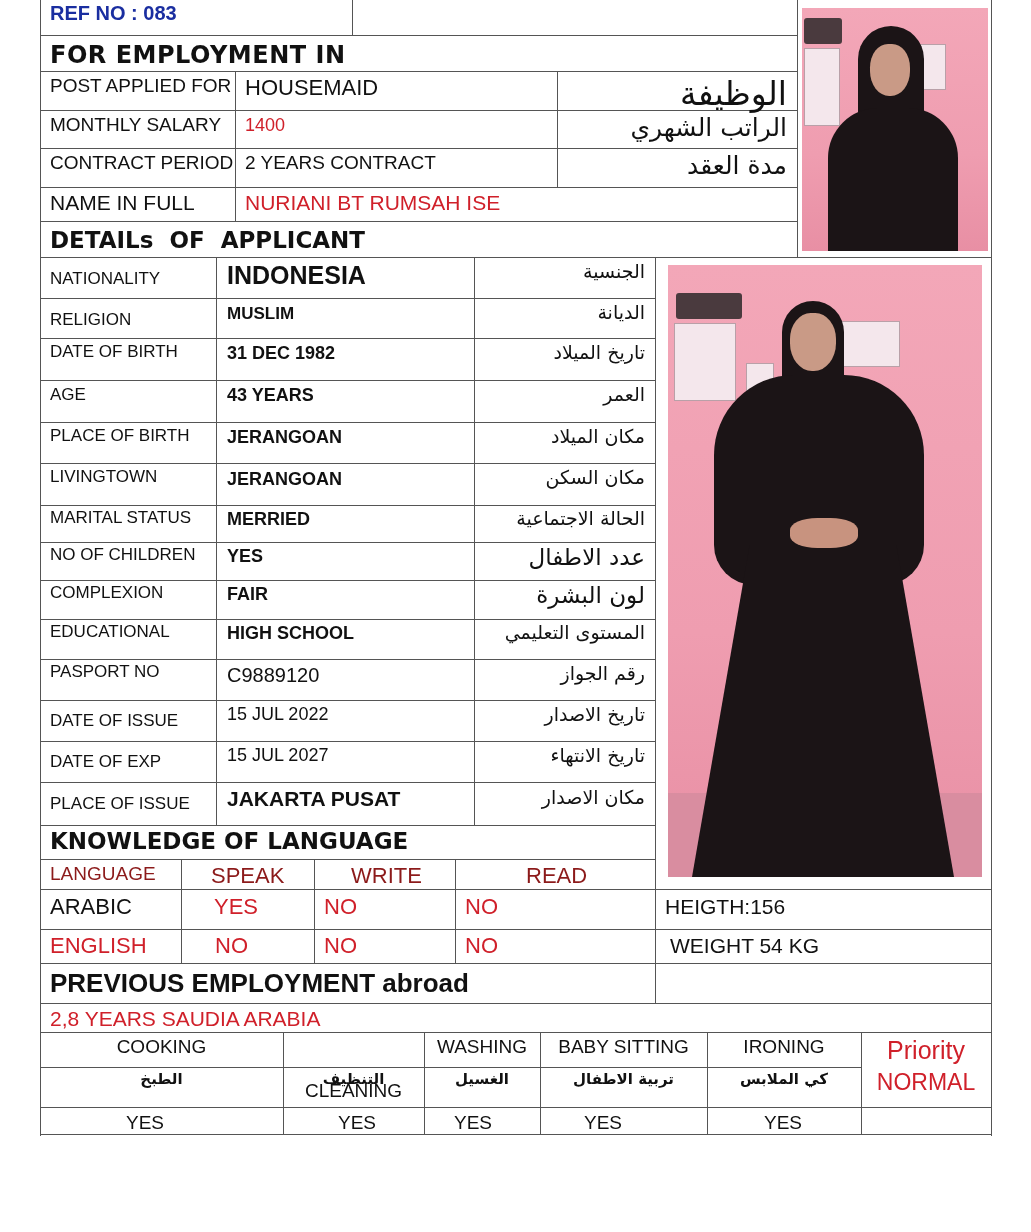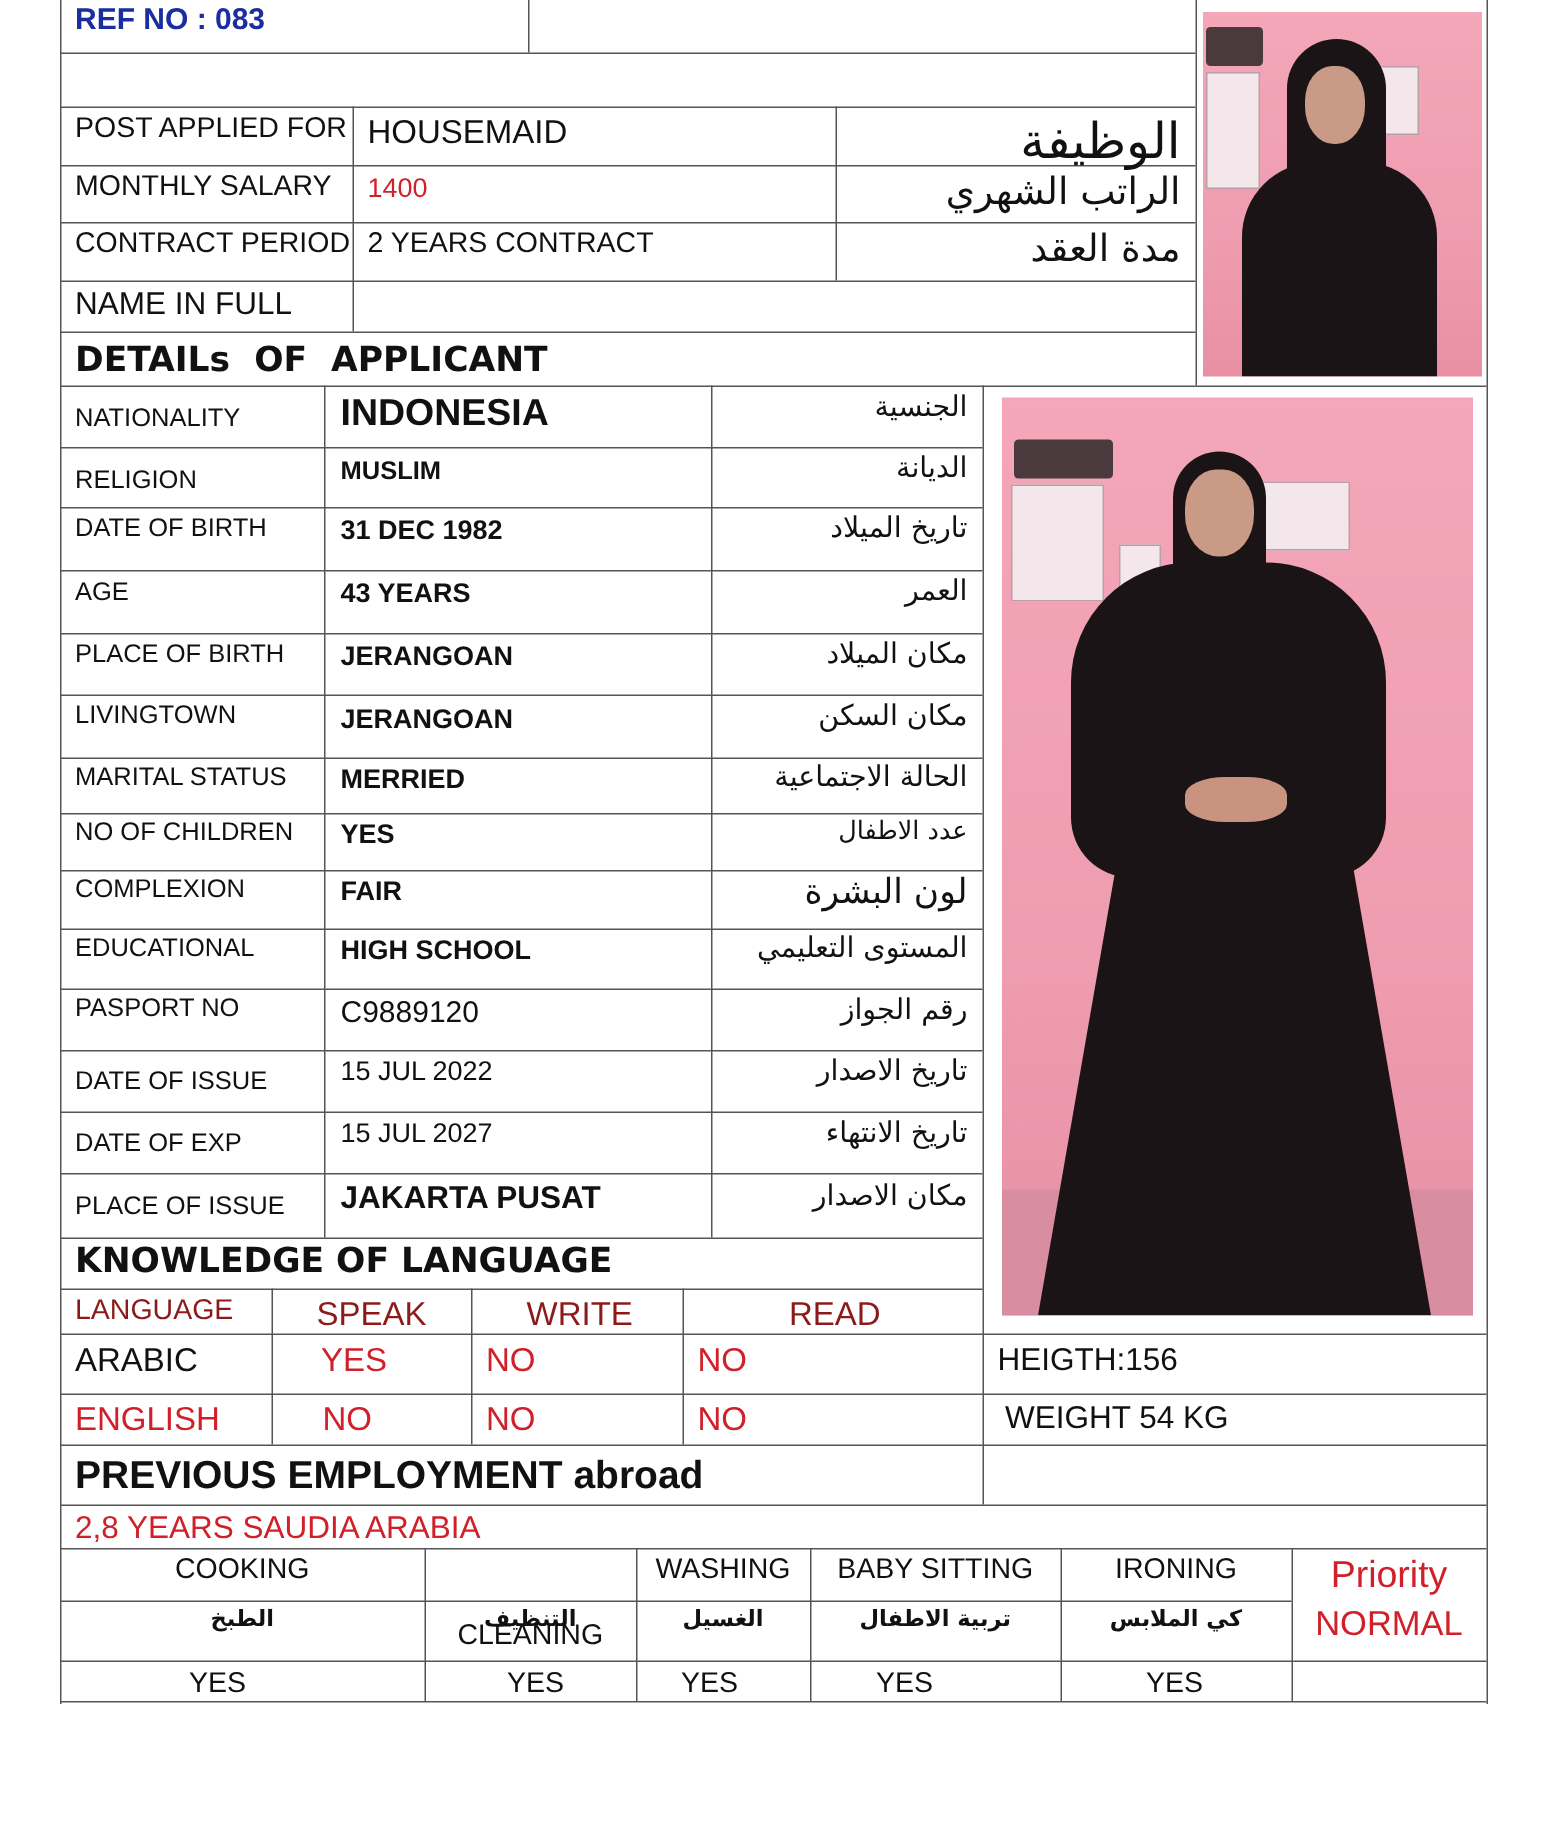--- a/index.html
+++ b/index.html
@@ -37,34 +37,36 @@
   <div class="hl" style="left:40px;top:148px;width:757px;"></div>
   <div class="hl" style="left:40px;top:187px;width:757px;"></div>
   <div class="hl" style="left:40px;top:221px;width:757px;"></div>
   <div class="hl" style="left:40px;top:257px;width:951px;"></div>
 
   <div class="vl" style="left:235px;top:71px;height:150px;"></div>
   <div class="vl" style="left:557px;top:71px;height:116px;"></div>
 
   <div class="t bold blue" style="left:50px;top:3px;font-size:20px;">REF NO : 083</div>
 
+  <div class="t" style="left:50px;top:43px;font-size:24px;font-weight:900;font-family:'DejaVu Sans',sans-serif;letter-spacing:0.5px;">FOR EMPLOYMENT IN</div>
 
   <div class="t" style="left:50px;top:76px;font-size:19px;">POST APPLIED FOR</div>
   <div class="t" style="left:245px;top:77px;font-size:22px;">HOUSEMAID</div>
   <div class="t ar" style="right:244px;top:77px;font-size:33px;">الوظيفة</div>
 
   <div class="t" style="left:50px;top:115px;font-size:19px;">MONTHLY SALARY</div>
   <div class="t red" style="left:245px;top:116px;font-size:18px;">1400</div>
   <div class="t ar" style="right:244px;top:115px;font-size:25px;">الراتب الشهري</div>
 
   <div class="t" style="left:50px;top:153px;font-size:19px;">CONTRACT PERIOD</div>
   <div class="t" style="left:245px;top:153px;font-size:19px;">2 YEARS CONTRACT</div>
   <div class="t ar" style="right:244px;top:153px;font-size:25px;">مدة العقد</div>
 
   <div class="t" style="left:50px;top:192px;font-size:21px;">NAME IN FULL</div>
+  <div class="t red" style="left:245px;top:192px;font-size:21px;">NURIANI BT RUMSAH ISE</div>
 
   <div class="t" style="left:50px;top:229px;font-size:23px;font-weight:900;font-family:'DejaVu Sans',sans-serif;white-space:pre;">DETAILs  OF  APPLICANT</div>
 
   <div class="photo" style="left:802px;top:8px;width:186px;height:243px;">
     <div class="bar" style="left:2px;top:10px;width:38px;height:26px;"></div>
     <div class="poster" style="left:2px;top:40px;width:34px;height:76px;"></div>
     <div class="poster" style="left:112px;top:36px;width:30px;height:44px;"></div>
     <div class="hood" style="left:56px;top:18px;width:66px;height:110px;border-radius:40px 40px 10px 10px;"></div>
     <div class="face" style="left:68px;top:36px;width:40px;height:52px;"></div>
     <div class="hood" style="left:26px;top:100px;width:130px;height:143px;border-radius:50px 50px 0 0;"></div>
@@ -112,21 +114,21 @@
   <div class="t" style="left:50px;top:468px;font-size:17px;">LIVINGTOWN</div>
   <div class="t bold" style="left:227px;top:470px;font-size:18px;">JERANGOAN</div>
   <div class="t ar" style="right:386px;top:468px;font-size:19px;">مكان السكن</div>
 
   <div class="t" style="left:50px;top:509px;font-size:17px;">MARITAL STATUS</div>
   <div class="t bold" style="left:227px;top:510px;font-size:18px;">MERRIED</div>
   <div class="t ar" style="right:386px;top:509px;font-size:19px;">الحالة الاجتماعية</div>
 
   <div class="t" style="left:50px;top:546px;font-size:17px;">NO OF CHILDREN</div>
   <div class="t bold" style="left:227px;top:547px;font-size:18px;">YES</div>
-  <div class="t ar" style="right:386px;top:546px;font-size:17px;">عدد الاطفال</div>
+  <div class="t ar" style="right:386px;top:546px;font-size:23px;">عدد الاطفال</div>
 
   <div class="t" style="left:50px;top:584px;font-size:17px;">COMPLEXION</div>
   <div class="t bold" style="left:227px;top:585px;font-size:18px;">FAIR</div>
   <div class="t ar" style="right:386px;top:584px;font-size:23px;">لون البشرة</div>
 
   <div class="t" style="left:50px;top:623px;font-size:17px;">EDUCATIONAL</div>
   <div class="t bold" style="left:227px;top:624px;font-size:18px;">HIGH SCHOOL</div>
   <div class="t ar" style="right:386px;top:623px;font-size:19px;">المستوى التعليمي</div>
 
   <div class="t" style="left:50px;top:663px;font-size:17px;">PASPORT NO</div>

